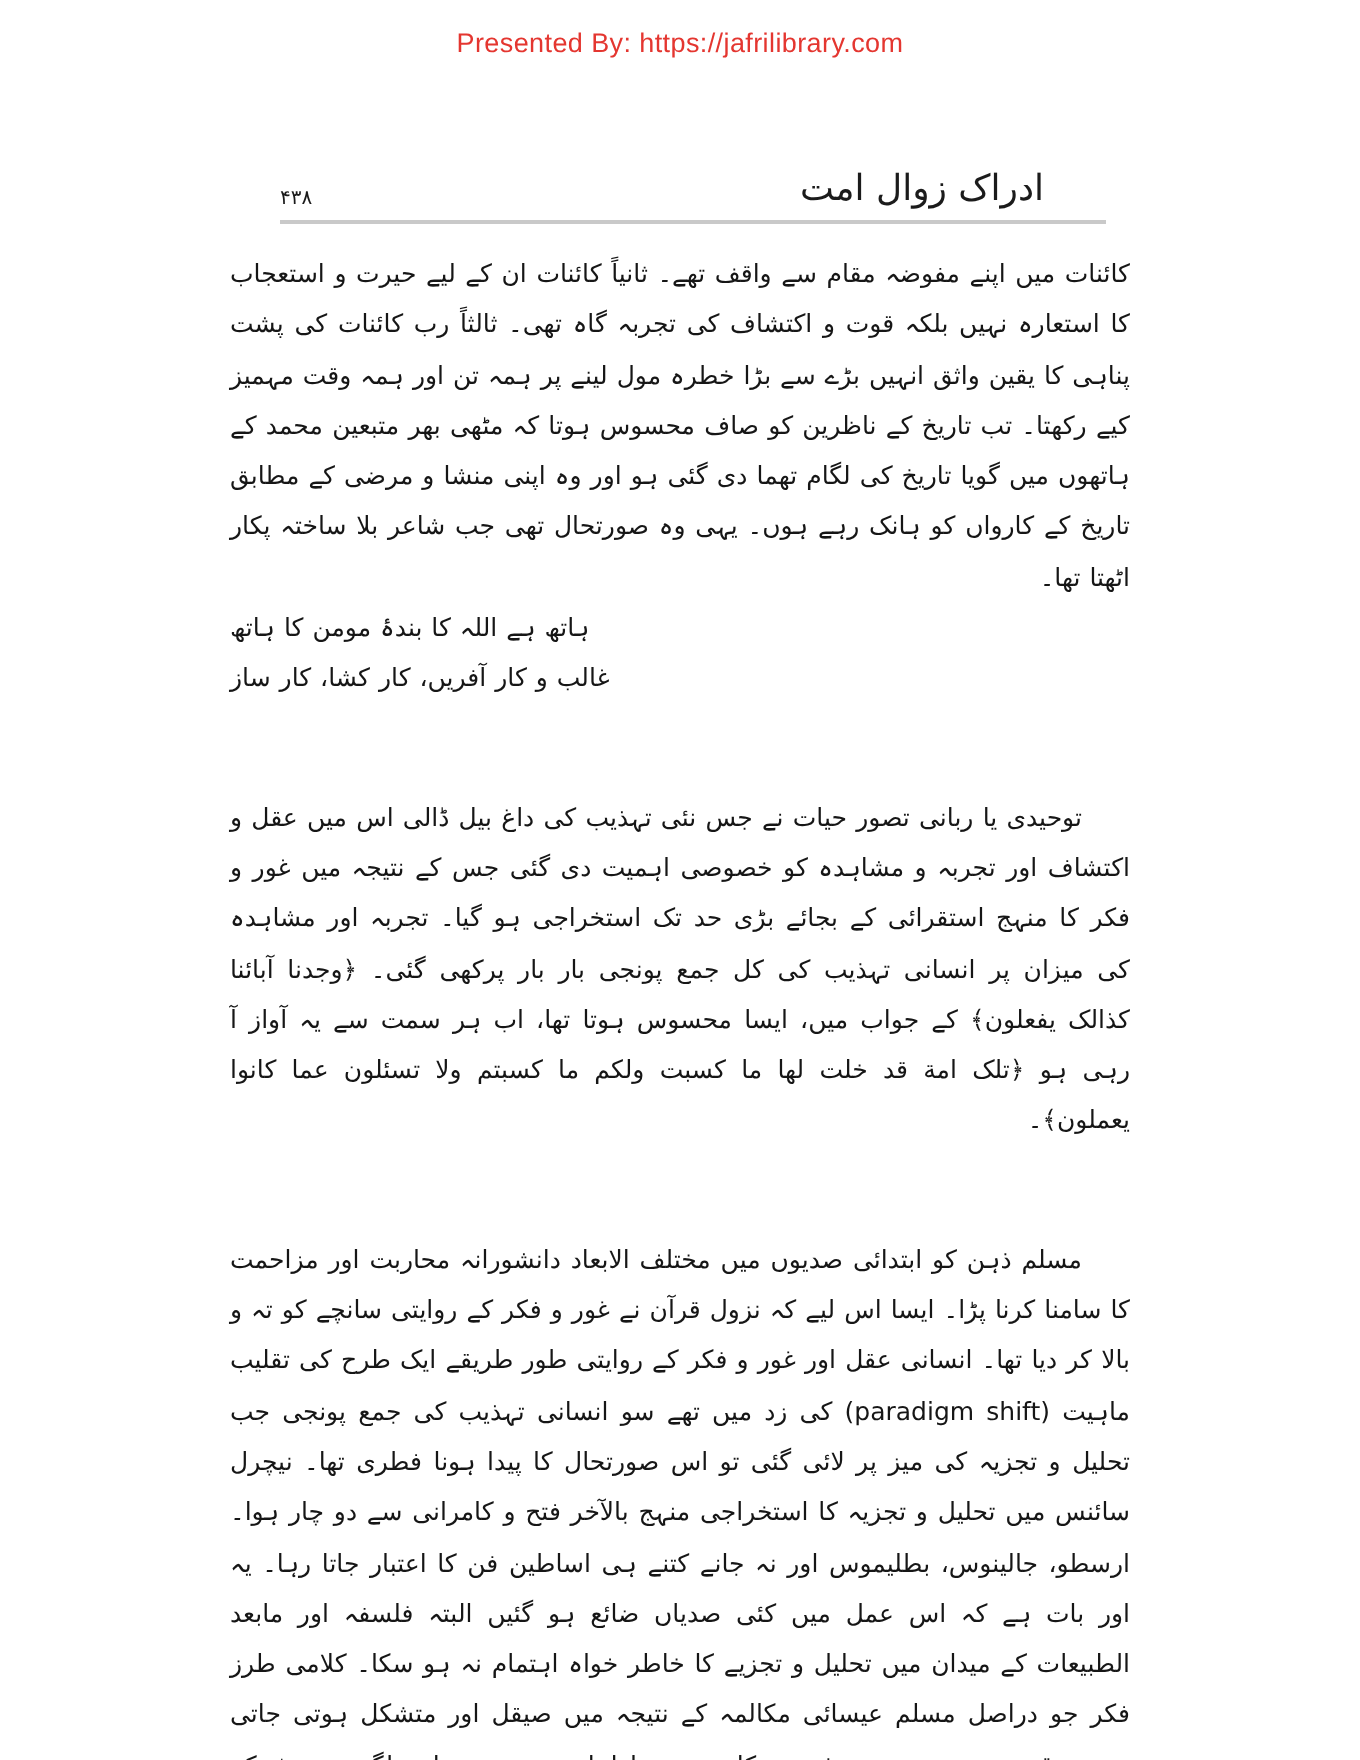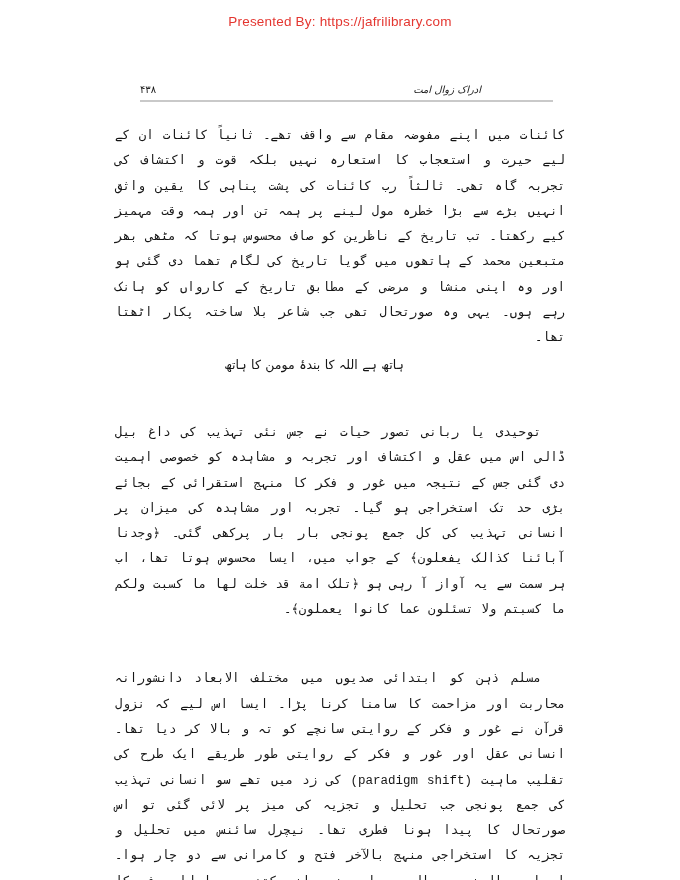--- a/index.html
+++ b/index.html
@@ -31,43 +31,42 @@
     top: 84px; left: 140px; width: 413px;
     display: flex;
     direction: rtl;
     justify-content: space-between;
     align-items: flex-end;
     padding-bottom: 5px;
     border-bottom: 2px solid #c9c9c9;
     color: #1b1b1b;
   }
   .ptitle {
-    font-size: 10px;
-    margin-right: 72px; 
+    font-size: 18px;
+    margin-right: 31px; 
     white-space: nowrap;
-    font-style: italic;
   }
   .pnum {
     font-size: 10px;
   }
   
   .bodytext {
     position: absolute;
     top: 124px; left: 115px; width: 450px;
     direction: rtl;
     text-align: justify;
     font-size: 12.5px;
     line-height: 25.3px;
     color: #161616;
     word-spacing: 0.5px;
   }
-  .para { text-align: justify; font-family: Liberation Mono, monospace; }
+  .para { text-align: justify; }
   .para.indent { text-indent: 24px; margin-top: 44px; }
   .verse-line {
-    text-align: center;
+    text-align: left;
     padding-right: 52px; 
     white-space: nowrap;
   }
 </style>
 </head>
 <body>
 
 <div class="page">
 
   <div class="banner">Presented By: https://jafrilibrary.com</div>
@@ -76,20 +75,21 @@
     <span class="ptitle">ادراک زوال امت</span>
     <span class="pnum">۴۳۸</span>
   </div>
 
   <div class="bodytext">
 
     <p class="para">کائنات میں اپنے مفوضہ مقام سے واقف تھے۔ ثانیاً کائنات ان کے لیے حیرت و استعجاب کا استعارہ نہیں بلکہ قوت و اکتشاف کی تجربہ گاہ تھی۔ ثالثاً رب کائنات کی پشت پناہی کا یقین واثق انہیں بڑے سے بڑا خطرہ مول لینے پر ہمہ تن اور ہمہ وقت مہمیز کیے رکھتا۔ تب تاریخ کے ناظرین کو صاف محسوس ہوتا کہ مٹھی بھر متبعین محمد کے ہاتھوں میں گویا تاریخ کی لگام تھما دی گئی ہو اور وہ اپنی منشا و مرضی کے مطابق تاریخ کے کارواں کو ہانک رہے ہوں۔ یہی وہ صورتحال تھی جب شاعر بلا ساختہ پکار اٹھتا تھا۔</p>
 
     <div class="verse">
       <div class="verse-line">ہاتھ ہے اللہ کا بندۂ مومن کا ہاتھ</div>
+      <div class="verse-line">غالب و کار آفریں، کار کشا، کار ساز</div>
     </div>
 
     <p class="para indent">توحیدی یا ربانی تصور حیات نے جس نئی تہذیب کی داغ بیل ڈالی اس میں عقل و اکتشاف اور تجربہ و مشاہدہ کو خصوصی اہمیت دی گئی جس کے نتیجہ میں غور و فکر کا منہج استقرائی کے بجائے بڑی حد تک استخراجی ہو گیا۔ تجربہ اور مشاہدہ کی میزان پر انسانی تہذیب کی کل جمع پونجی بار بار پرکھی گئی۔ ﴿وجدنا آبائنا کذالک یفعلون﴾ کے جواب میں، ایسا محسوس ہوتا تھا، اب ہر سمت سے یہ آواز آ رہی ہو ﴿تلک امة قد خلت لها ما کسبت ولکم ما کسبتم ولا تسئلون عما کانوا یعملون﴾۔</p>
 
     <p class="para indent">مسلم ذہن کو ابتدائی صدیوں میں مختلف الابعاد دانشورانہ محاربت اور مزاحمت کا سامنا کرنا پڑا۔ ایسا اس لیے کہ نزول قرآن نے غور و فکر کے روایتی سانچے کو تہ و بالا کر دیا تھا۔ انسانی عقل اور غور و فکر کے روایتی طور طریقے ایک طرح کی تقلیب ماہیت (paradigm shift) کی زد میں تھے سو انسانی تہذیب کی جمع پونجی جب تحلیل و تجزیہ کی میز پر لائی گئی تو اس صورتحال کا پیدا ہونا فطری تھا۔ نیچرل سائنس میں تحلیل و تجزیہ کا استخراجی منہج بالآخر فتح و کامرانی سے دو چار ہوا۔ ارسطو، جالینوس، بطلیموس اور نہ جانے کتنے ہی اساطین فن کا اعتبار جاتا رہا۔ یہ اور بات ہے کہ اس عمل میں کئی صدیاں ضائع ہو گئیں البتہ فلسفہ اور مابعد الطبیعات کے میدان میں تحلیل و تجزیے کا خاطر خواہ اہتمام نہ ہو سکا۔ کلامی طرز فکر جو دراصل مسلم عیسائی مکالمہ کے نتیجہ میں صیقل اور متشکل ہوتی جاتی تھی بدقسمتی سے منہج فقہی کا مستند اظہار سمجھی جانے لگی۔ حتیٰ کہ مسلمانوں کی باہمی سیاسی نزاع بھی کلامی طرز فکری کی زد سے نہ بچ سکی۔ خوارج نے تحکیم کے مسئلہ پر جب حضرت علی پر کفر کا الزام عائد کیا تھا تو وہ دراصل اسی کلامی طرز فکری کا شکار ہو گئے تھے۔ آگے چل کر سیاسی مباحث کو الہیاتی سطح پر دیکھنے اور کلامی انداز سے ان کا تصفیہ کرنے کی یہ لے یہاں تک بڑھی کہ سیاسی اختلافات کی بنیاد پر با ضابطہ دبستان فکر مرتب ہونے لگے۔ اس طرح اسلام کے مختلف اور متحارب قالب کے تشکیل کی راہ ہموار ہو گئی۔ خوارج جس سیاسی کنفیوژن یا فتنہ کی پیداوار تھے وہ ایک عجیب و غریب اور انتہائی مخبوط الحواس صورتحال تھی۔ مسلمانوں کی تلواریں باہم</p>
 
   </div>
 
 </div>
 

